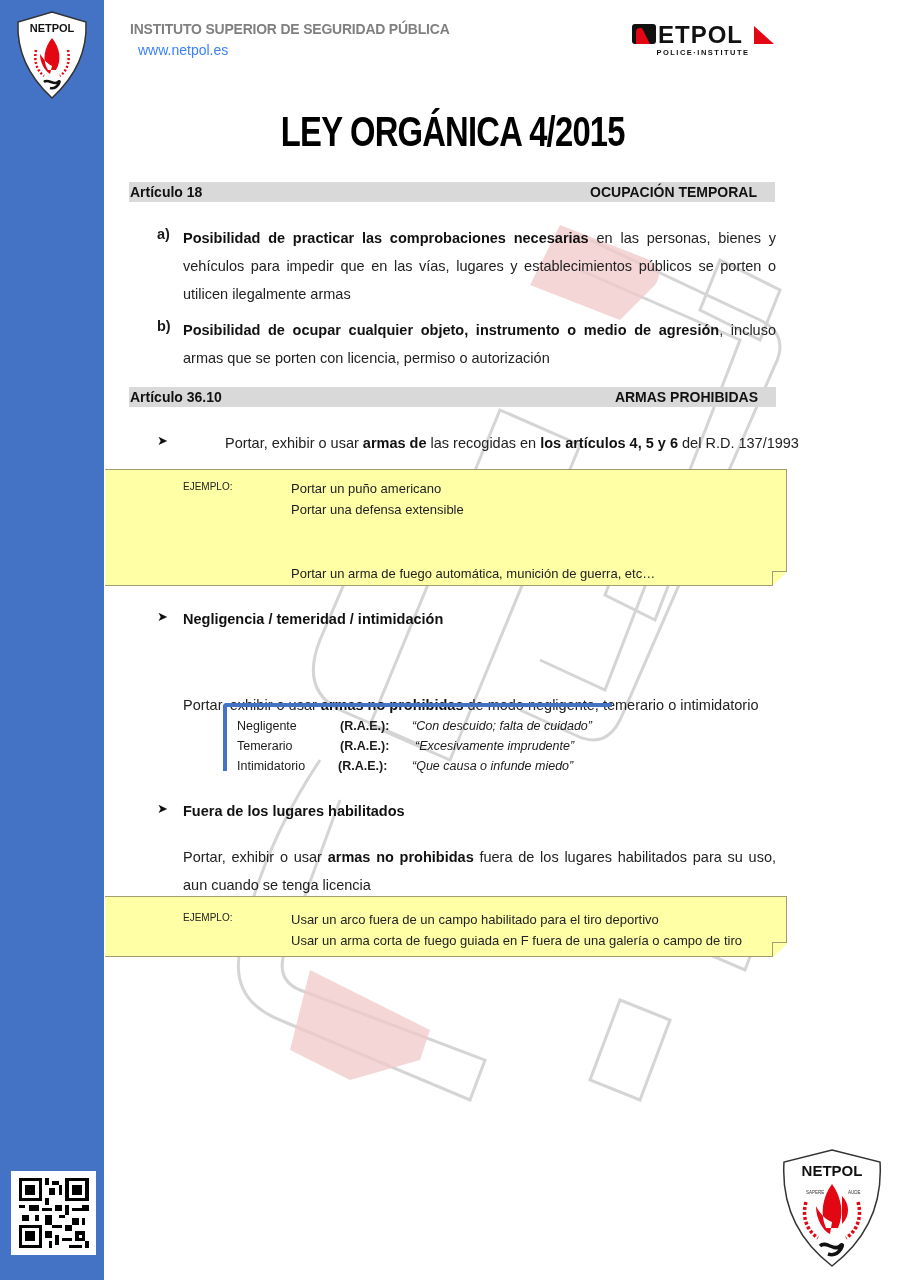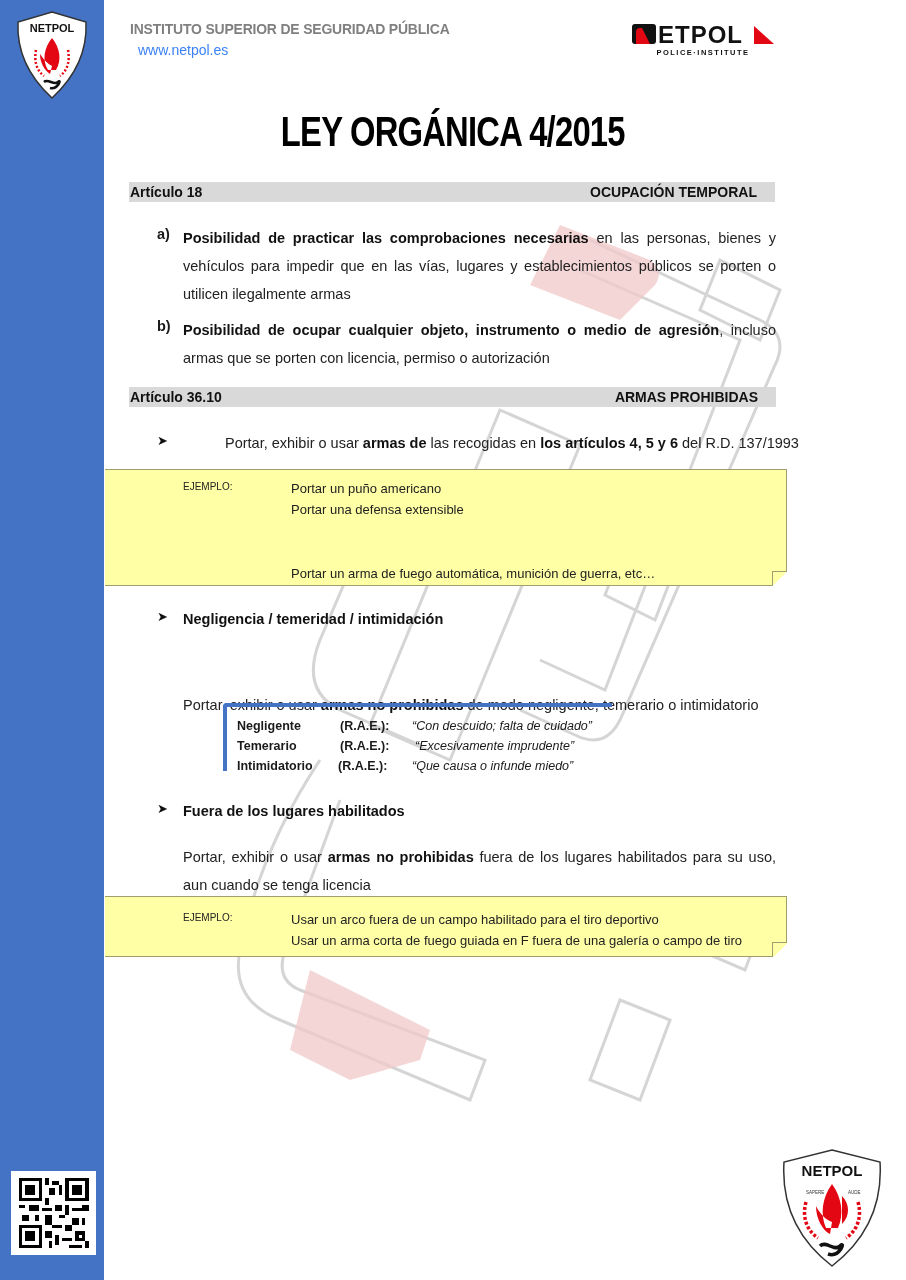--- a/index.html
+++ b/index.html
@@ -27,21 +27,21 @@
 
   .arrow { position: absolute; left: 157px; font-size: 13px; color: #111; }
 
   .note { position: absolute; left: 105px; width: 682px; background: #ffffa6; border: 1px solid #9e9e6e; border-left: none; }
   .note::after { content: ""; position: absolute; right: -1px; bottom: -1px; width: 14px; height: 14px; background: linear-gradient(135deg, #ffffa6 0 50%, #ffffff 50% 100%); border-top: 1px solid #9e9e6e; border-left: 1px solid #9e9e6e; }
   .note .lbl { position: absolute; left: 78px; font-size: 10px; color: #222; }
   .note .line { position: absolute; left: 186px; font-size: 13px; color: #222; white-space: nowrap; text-align: center; }
 
   .rae { position: absolute; left: 223px; top: 703px; width: 389px; height: 68px; border-top: 4px solid #4472c4; border-left: 4px solid #4472c4; border-radius: 4px 0 0 0; }
   .rae-row { position: absolute; font-size: 12.5px; white-space: nowrap; }
-  .rae-row .t { position: absolute; left: 0; font-weight: bold; }
+  .rae-row .t { position: absolute; left: 0; font-weight: normal; }
   .rae-row .r { position: absolute; font-weight: bold; }
   .rae-row .d { position: absolute; font-style: italic; }
 
   .watermark { position: absolute; left: 200px; top: 200px; width: 600px; height: 960px; pointer-events: none; }
   .footer-badge { position: absolute; left: 780px; top: 1148px; width: 104px; height: 120px; }
 </style>
 </head>
 <body>
 
 <div class="sidebar">

